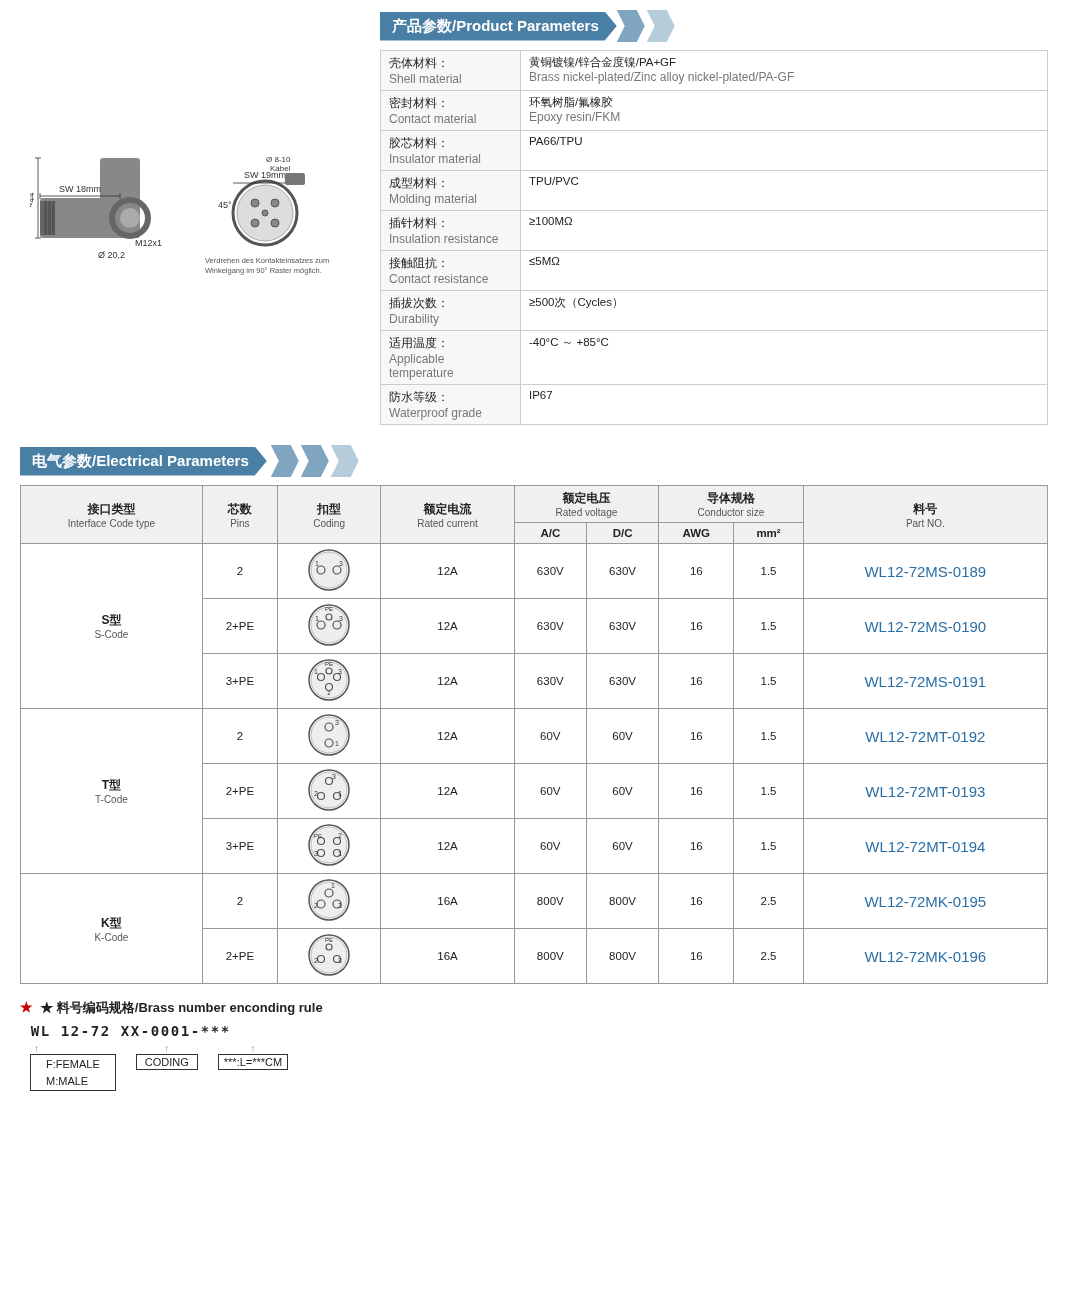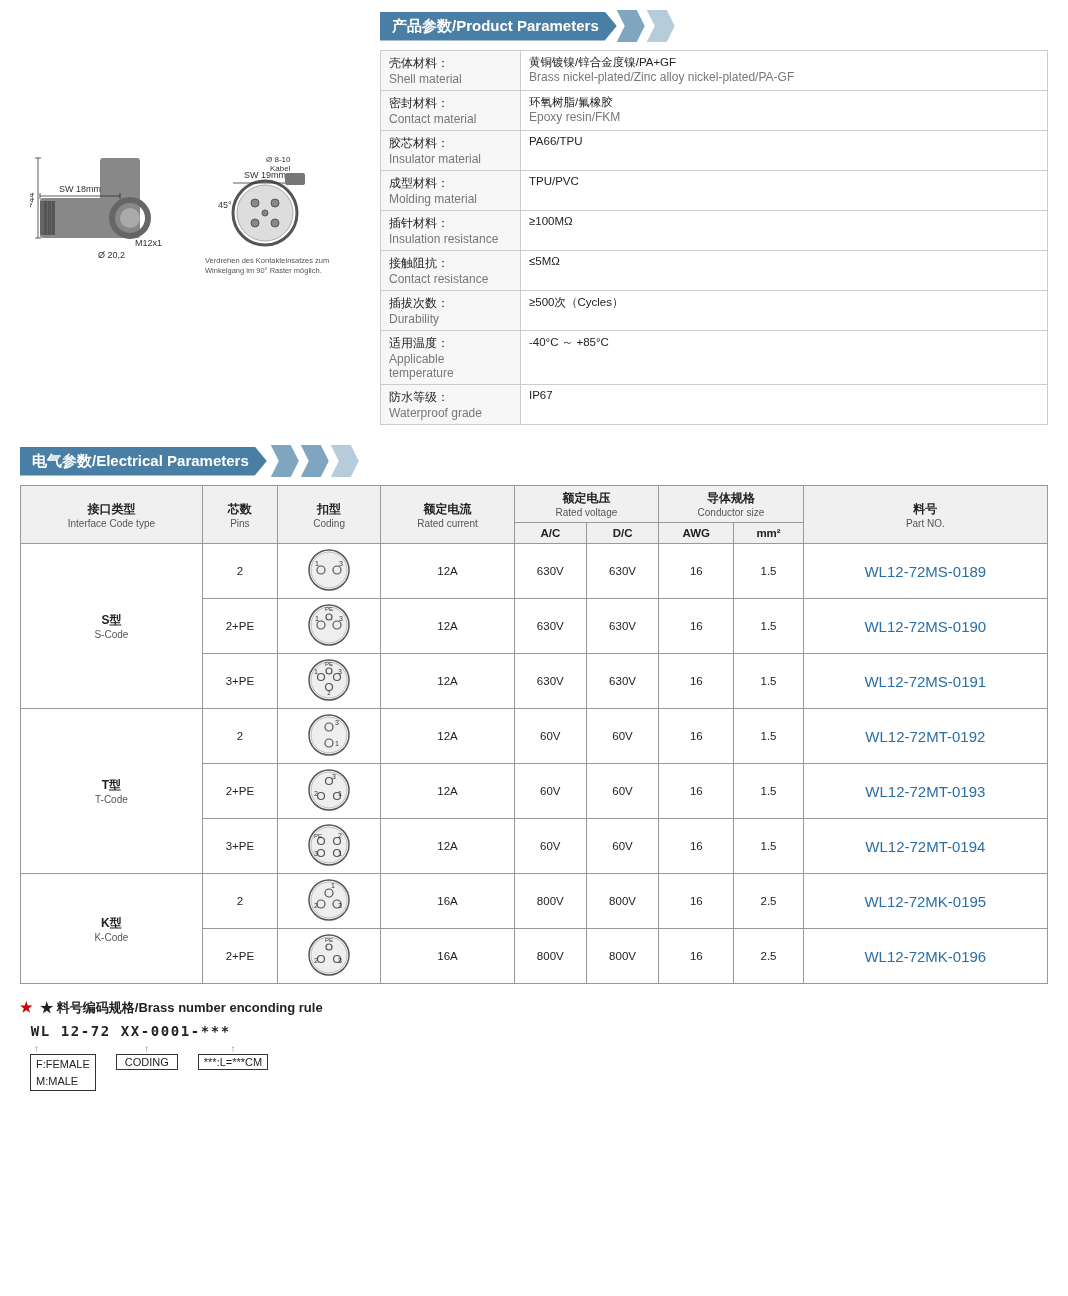--- a/index.html
+++ b/index.html
@@ -156,21 +156,21 @@
       font-size: 14px;
       font-family: monospace;
       font-weight: bold;
       min-width: 10px;
       text-align: center;
     }
 
     .fm-box {
       border: 1px solid #333;
       font-size: 11px;
-      padding: 1px 5px;
+      padding: 1px 15px;
       line-height: 1.5;
     }
     .coding-box {
       border: 1px solid #333;
       font-size: 11px;
       padding: 1px 8px;
     }
     .cm-box {
       border: 1px solid #333;
       font-size: 11px;

